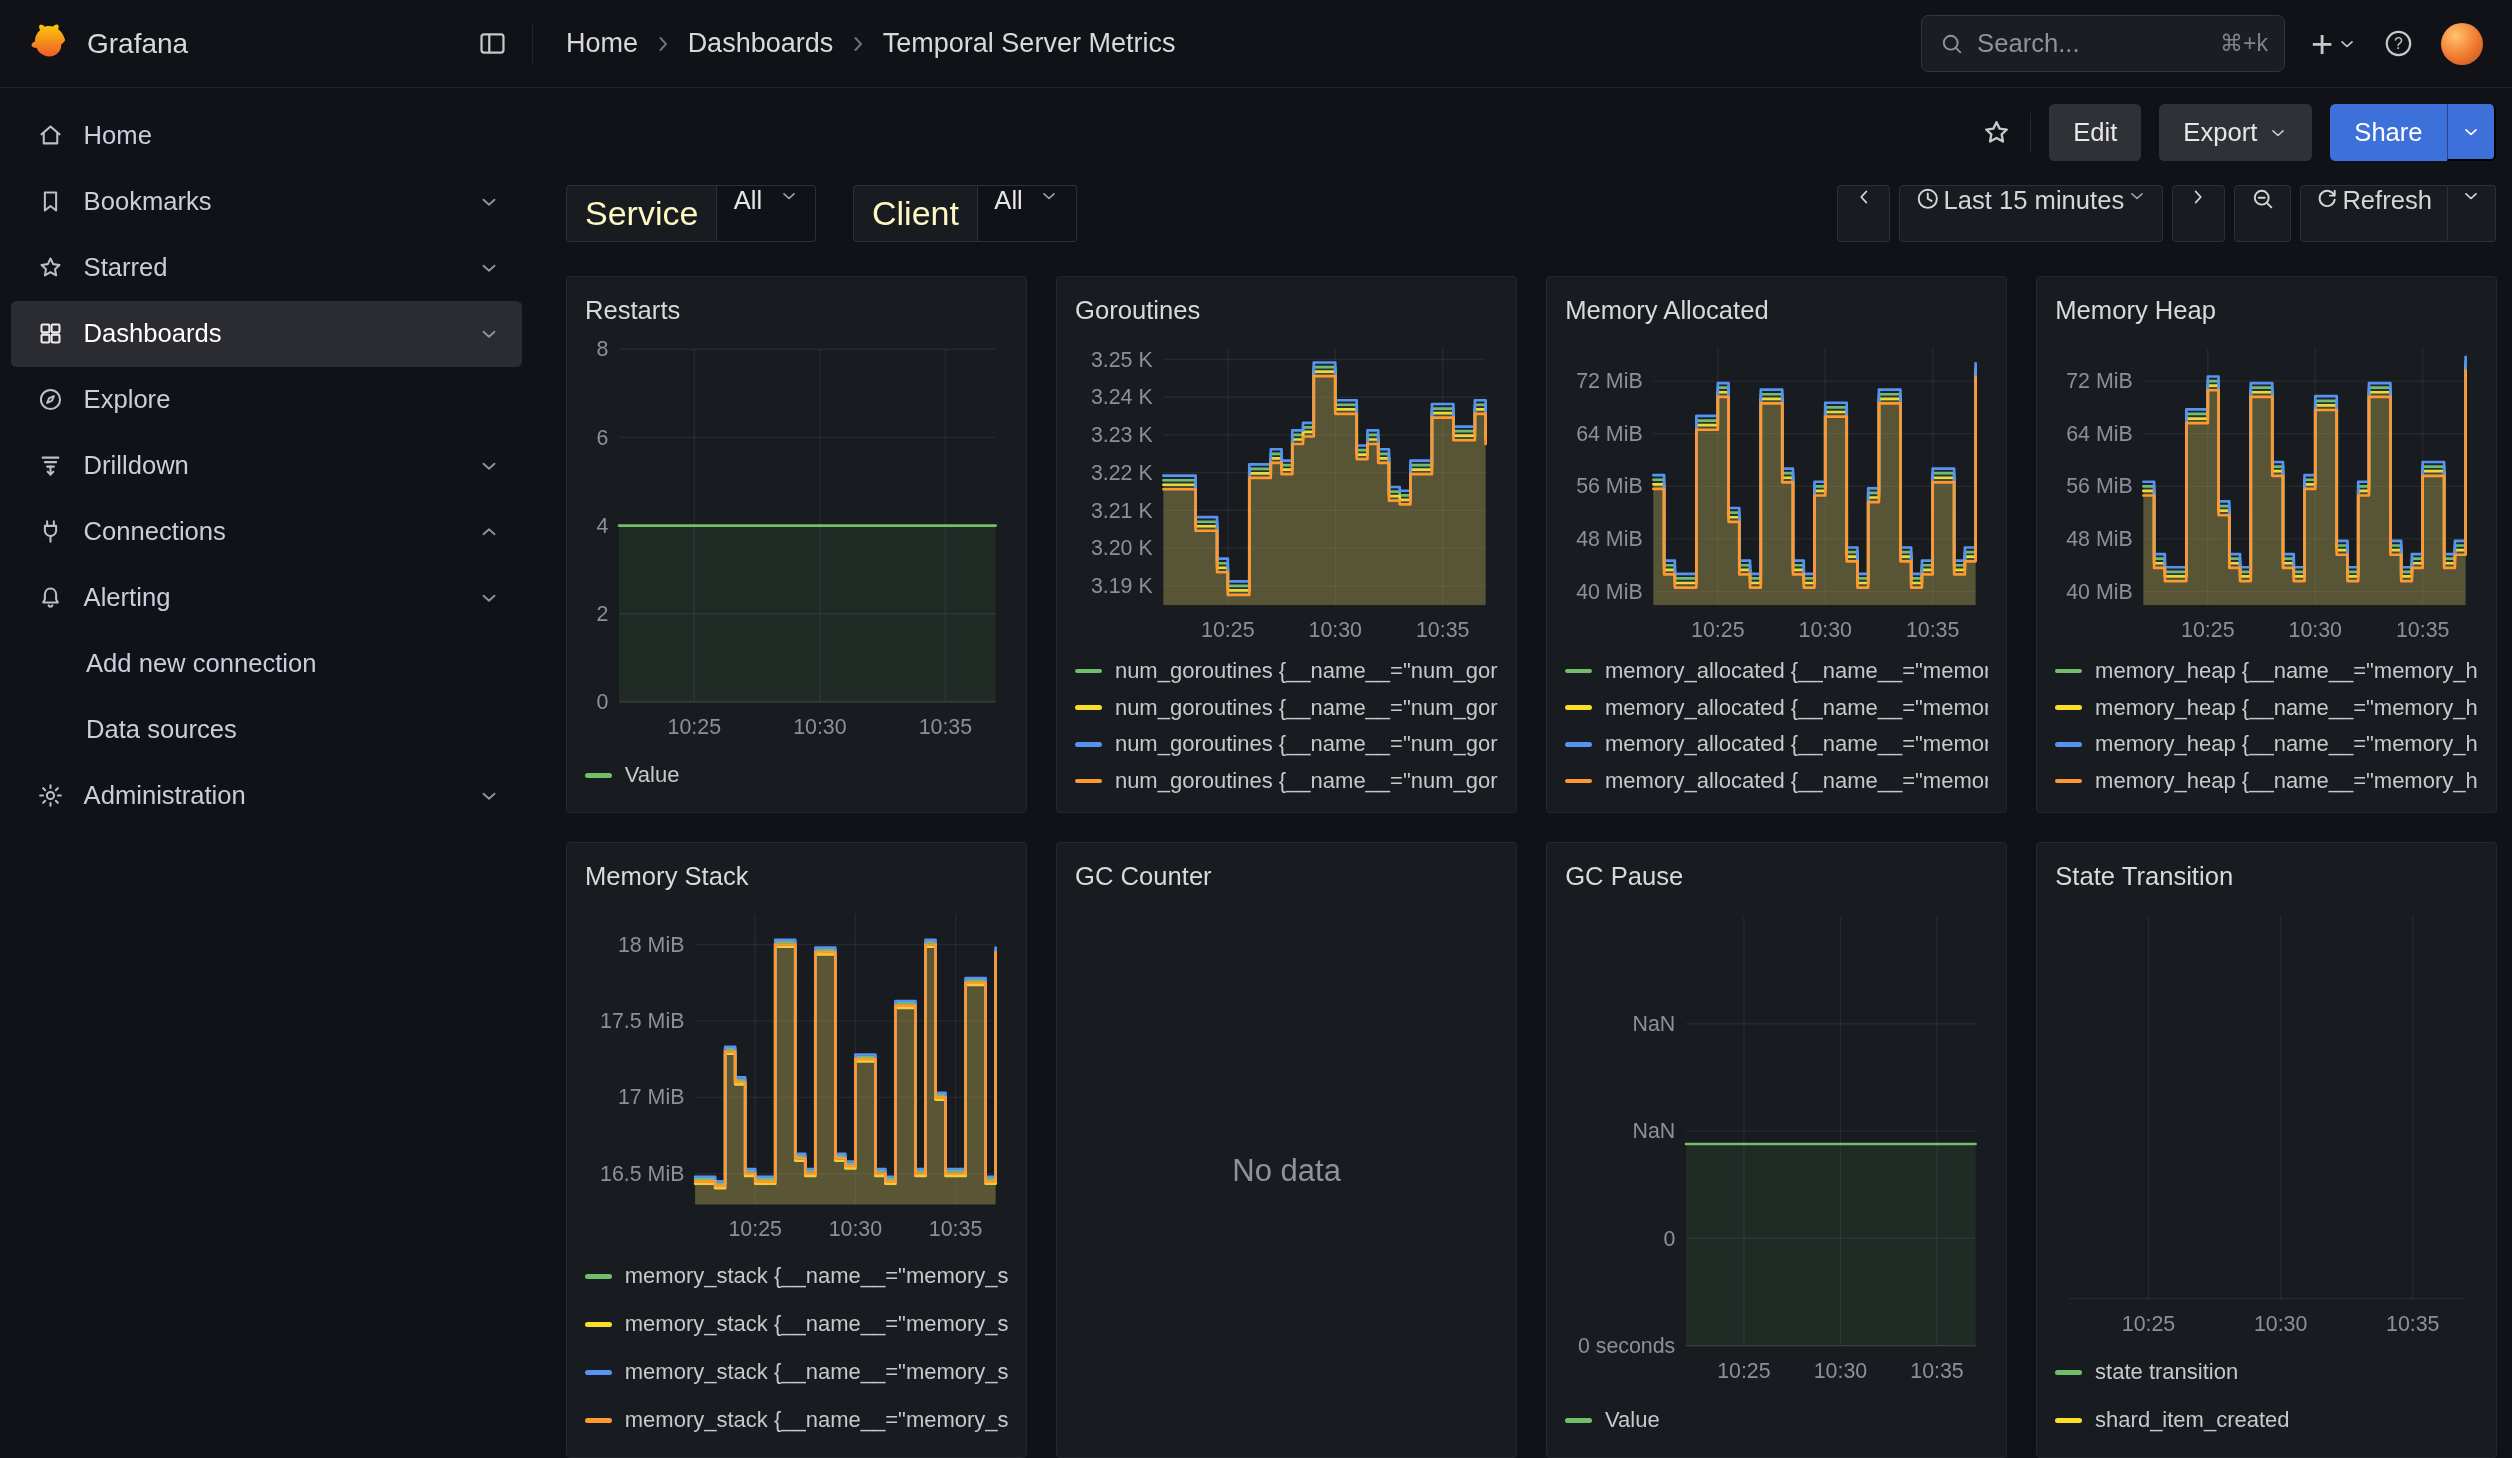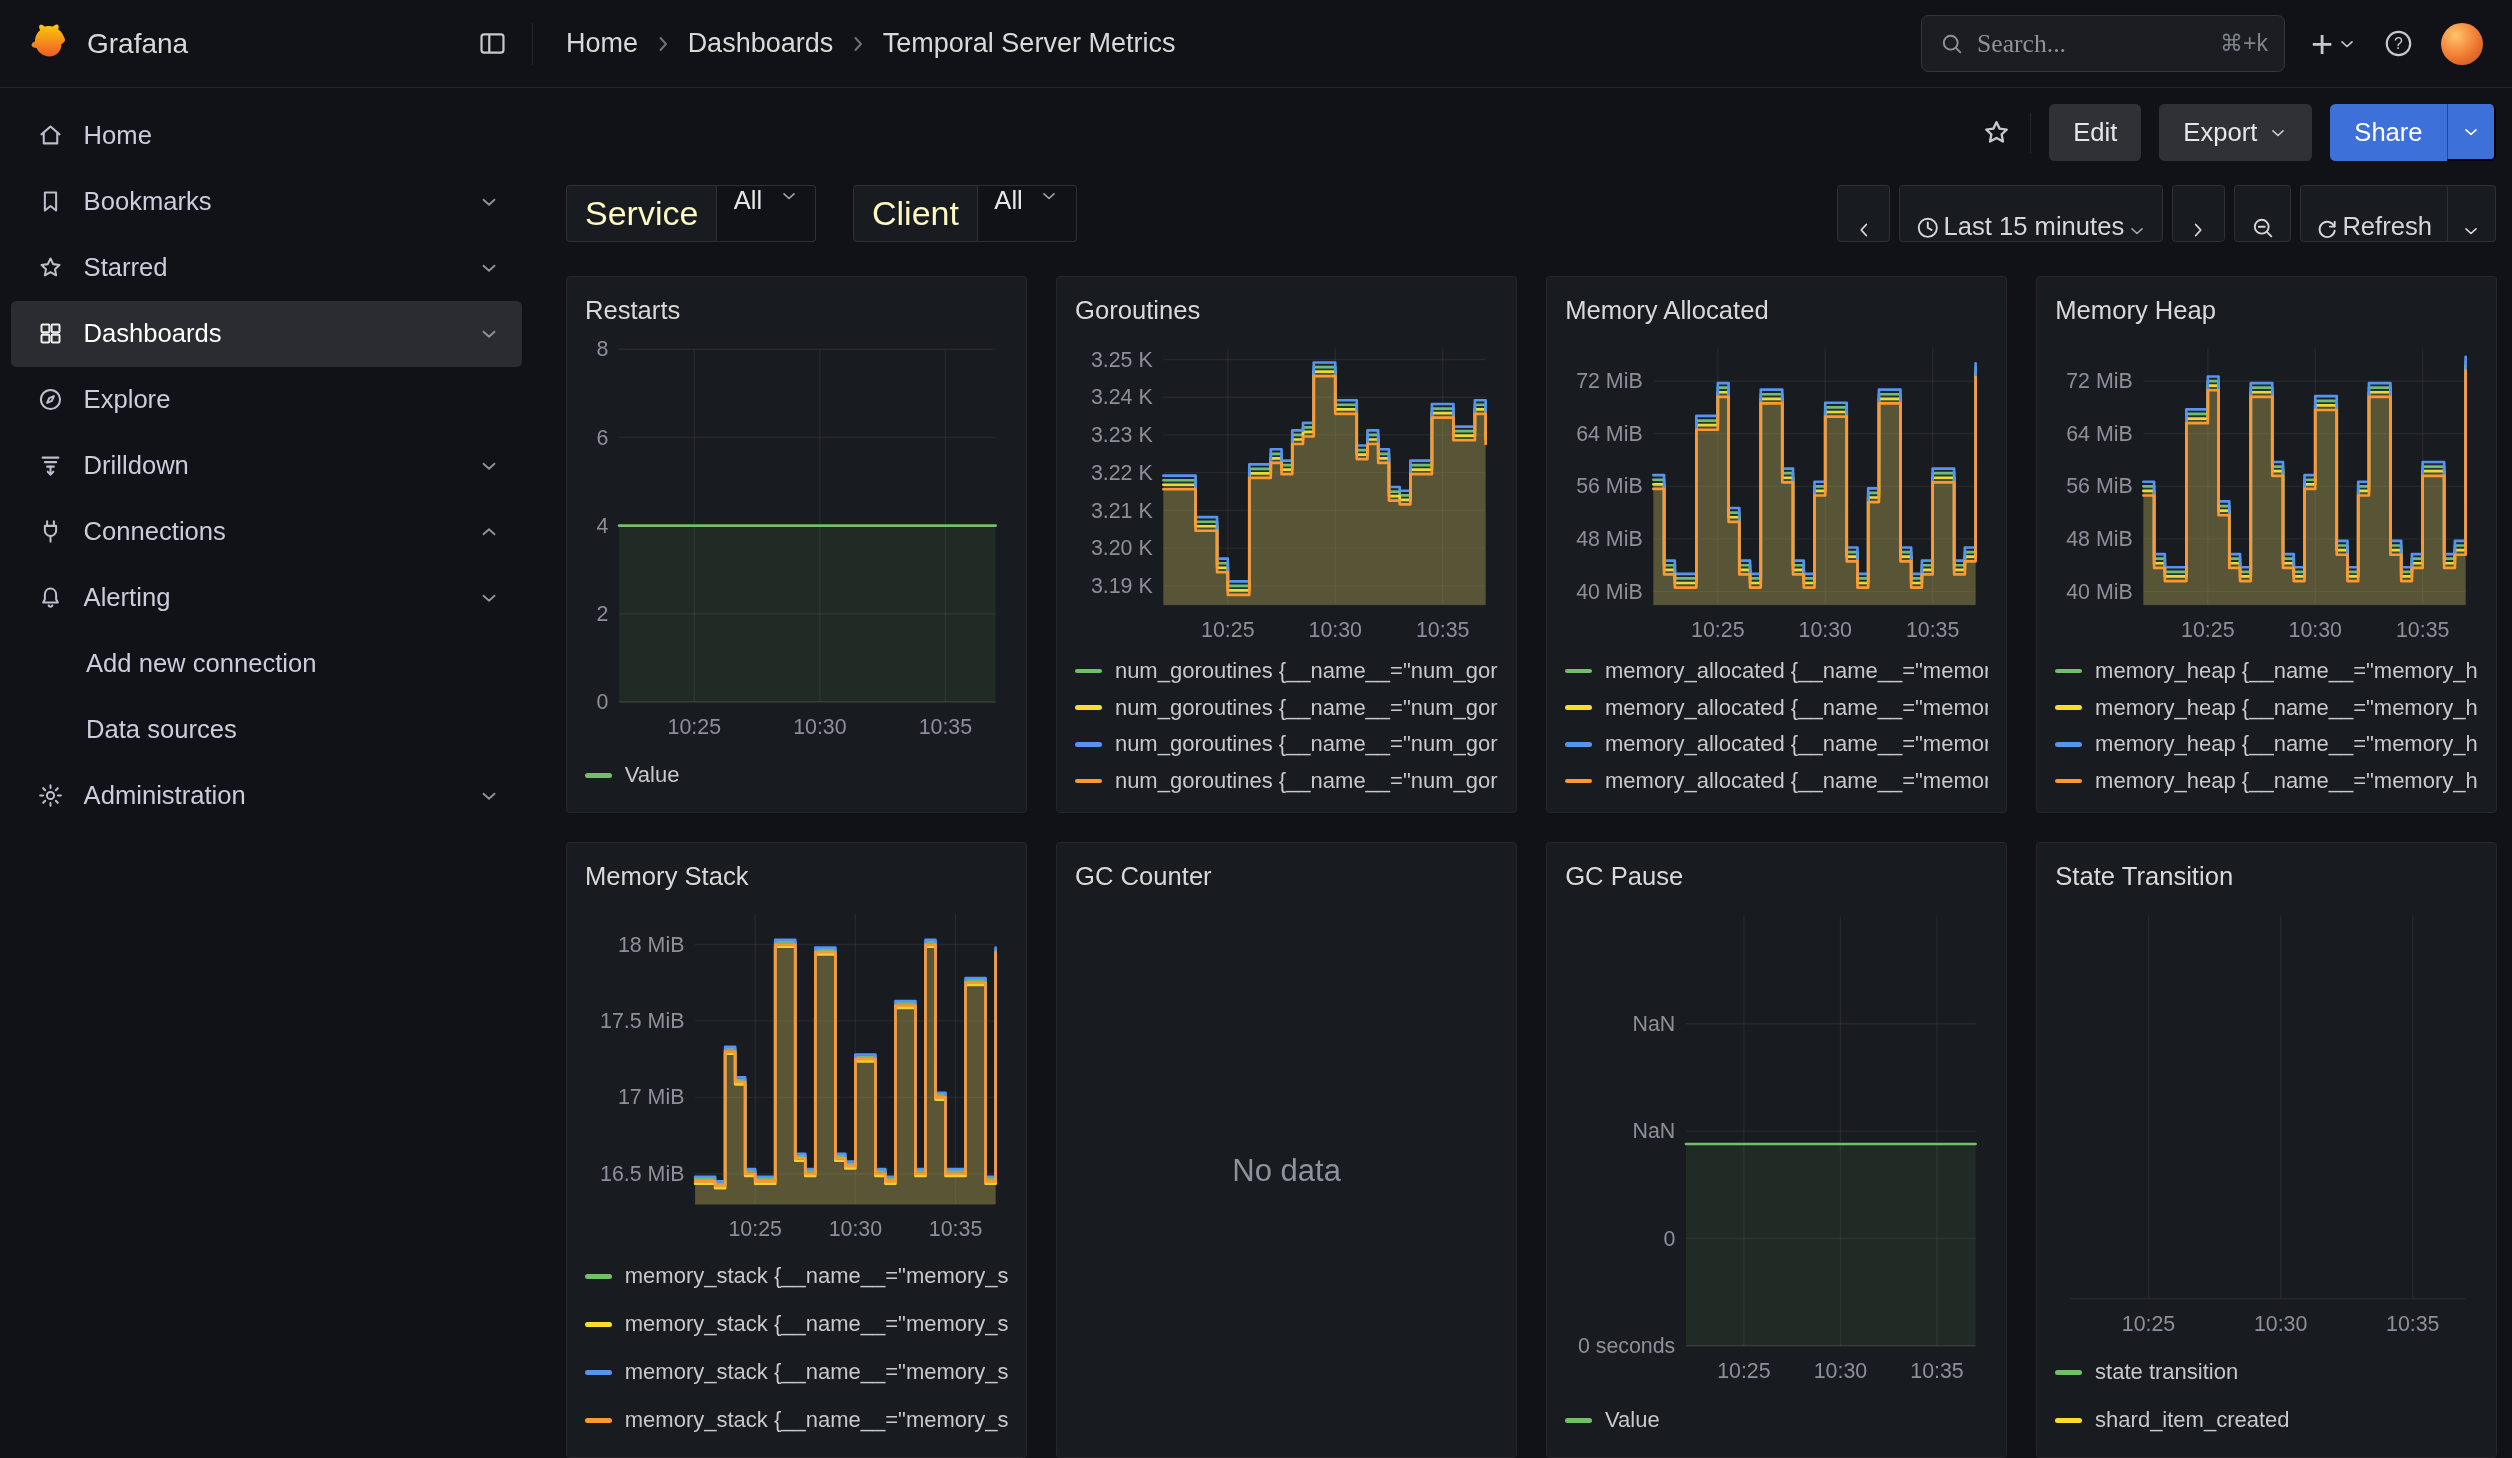--- a/index.html
+++ b/index.html
@@ -8,21 +8,21 @@
 
 .header{height:88px;display:flex;align-items:center;border-bottom:0.9px solid rgba(204,204,220,.10)}
 .header-left{width:533px;flex-shrink:0;display:flex;align-items:center;padding:0 24px 0 27px;border-right:0.9px solid rgba(204,204,220,.10)}
 .brand{font-size:28px;color:#D8D9DA;margin-left:18px}
 .toggle{margin-left:auto;color:#9DA1A8;display:flex}
 .header-mid{flex:1;display:flex;align-items:center;padding-left:33px;gap:12.8px;min-width:0}
 .crumb{font-size:27px;color:#D8D9DA;white-space:nowrap}
 .crumb-sep{color:#6E7177;display:flex}
 .header-right{display:flex;align-items:center;gap:25.6px;padding-right:29px}
 .searchbox{width:364px;height:57px;background:#1B1D22;border:0.9px solid #34363C;border-radius:7.3px;display:flex;align-items:center;padding:0 16.4px;gap:12.8px;color:#8E939B}
-.searchbox input{flex:1;min-width:0;background:transparent;border:none;outline:none;color:#14b8a6;font-size:25.6px;font-family:Liberation Serif, serif}
+.searchbox input{flex:1;min-width:0;background:transparent;border:none;outline:none;color:#14b8a6;font-size:25.6px;font-family:Liberation Sans, sans-serif}
 .searchbox input::placeholder{color:#8E939B}
 .kbd{font-size:23px;color:#7E838C;white-space:nowrap}
 .icon-btn{display:flex;align-items:center;gap:3.7px;color:#C7C8CC;background:none;border:none;cursor:pointer}
 .plus-glyph{font-size:38px;line-height:1;color:#C7C8CC;font-weight:400}
 .avatar{width:42px;height:42px;border-radius:50%;background:radial-gradient(circle at 35% 30%,#FFC46B,#F07830 55%,#B8511D)}
 
 .layout{display:flex;height:1370px}
 .sidebar{width:533px;flex-shrink:0;padding-top:14.6px}
 .nav-item{height:66px;display:flex;align-items:center;gap:20px;padding:0 22px 0 25.6px;margin:0 11px;border-radius:5.5px;font-size:25.6px;color:#CCCCDC;cursor:pointer}
 .nav-item .chev{margin-left:auto;color:#8E939B;display:flex}
@@ -39,21 +39,21 @@
 .split{display:flex}
 .btn.blue{background:#3D71D9;color:#fff;border-radius:5.5px 0 0 5.5px}
 .caret-seg{width:49px;height:57px;background:#3D71D9;border-left:0.9px solid rgba(17,18,23,.45);border-radius:0 5.5px 5.5px 0;display:flex;align-items:center;justify-content:center;color:#fff;border-top:none;cursor:pointer}
 
 .filters-row{display:flex;align-items:center;gap:37px;padding:7.3px 16.4px 18px 33px}
 .var-ctrl{display:flex;height:57px}
 .var-label{display:flex;align-items:center;padding:16px 18px;background:#181B1F;border:0.9px solid #2E3036;border-radius:3.7px 0 0 3.7px;font-size:34px;color:#fef9c3}
 .var-value{display:flex;gap:16.4px;padding:0 16.4px;background:#111217;border:0.9px solid #2E3036;border-left:none;border-radius:0 3.7px 3.7px 0;font-size:25.6px;color:#E6E7E9;cursor:pointer}
 .var-value .chev{display:flex;color:#9DA1A8}
 .time-controls{margin-left:auto;display:flex;align-items:center;gap:9px}
-.tbtn{height:57px;min-width:53px;display:inline-flex;align-items:flex-end;justify-content:center;gap:3px;padding:0 14.6px;background:#181B1F;border:0.9px solid #2E3036;border-radius:3.7px;font-size:25.6px;color:#D5D6DA;font-weight:500;cursor:pointer}
+.tbtn{height:57px;min-width:53px;display:inline-flex;align-items:flex-start;justify-content:center;gap:3px;padding:0 14.6px;background:#181B1F;border:0.9px solid #2E3036;border-radius:3.7px;font-size:25.6px;color:#D5D6DA;font-weight:500;cursor:pointer}
 .tbtn .chev{display:flex;color:#9DA1A8}
 .refresh-main{border-radius:3.7px 0 0 3.7px}
 .refresh-caret{border-left:none;border-radius:0 3.7px 3.7px 0;min-width:48px;padding:0 7.3px}
 
 .panels{display:grid;grid-template-columns:repeat(4,1fr);grid-template-rows:537px 616px;gap:29px;margin:16.4px 14.6px 0 33px}
 .panel{background:#181B1F;border:0.9px solid #25272C;border-radius:3.7px;padding:12.8px 18px 12.8px;display:flex;flex-direction:column;min-width:0;overflow:hidden}
 .panel-title{font-size:25.6px;color:#D8D9DA;font-weight:500;height:42px;display:flex;align-items:center}
 .chart-wrap{flex:1;min-height:0;position:relative}
 .chart{position:absolute;inset:0;width:100%;height:100%}
 .no-data{flex:1;display:flex;align-items:center;justify-content:center;font-size:31px;color:#8E939B}

